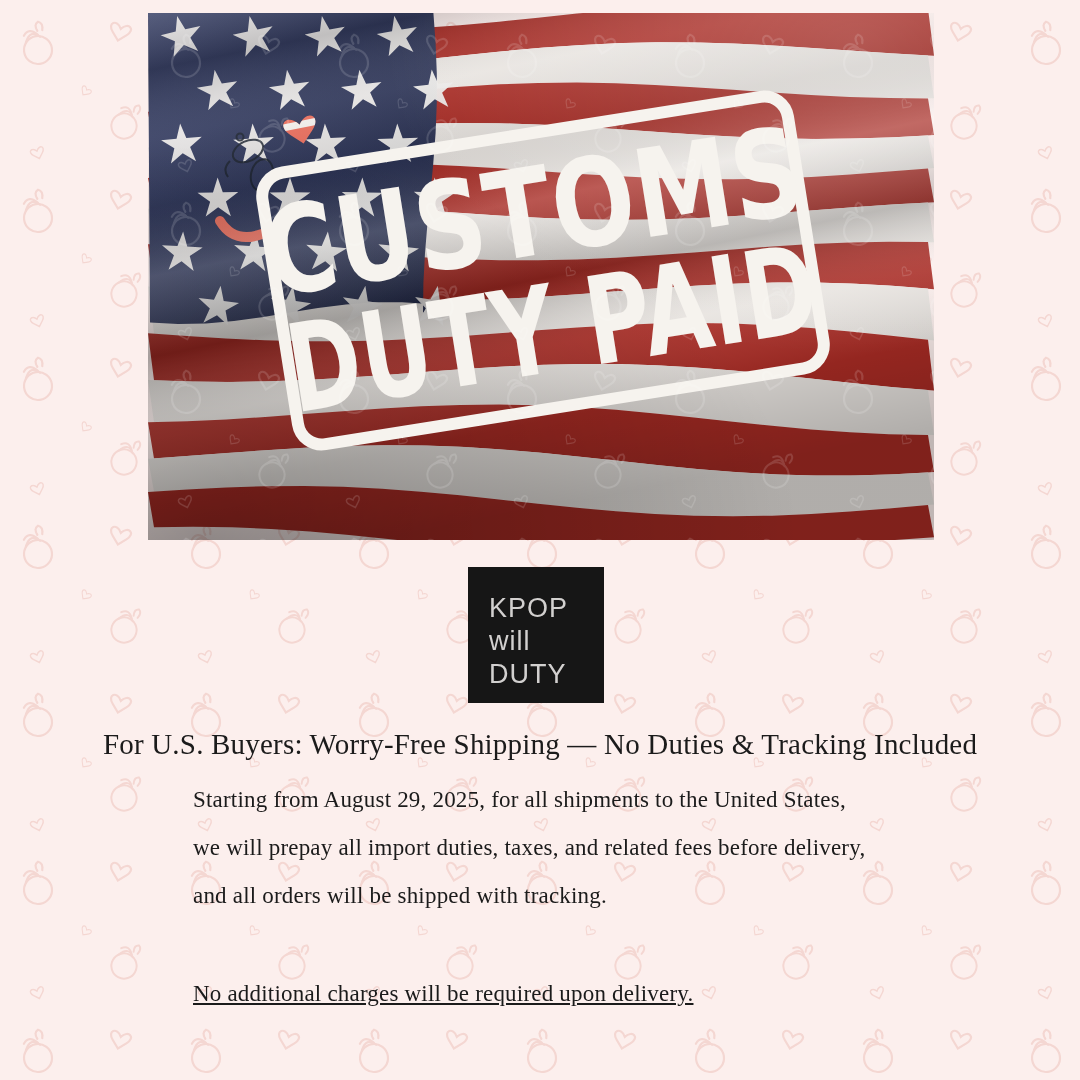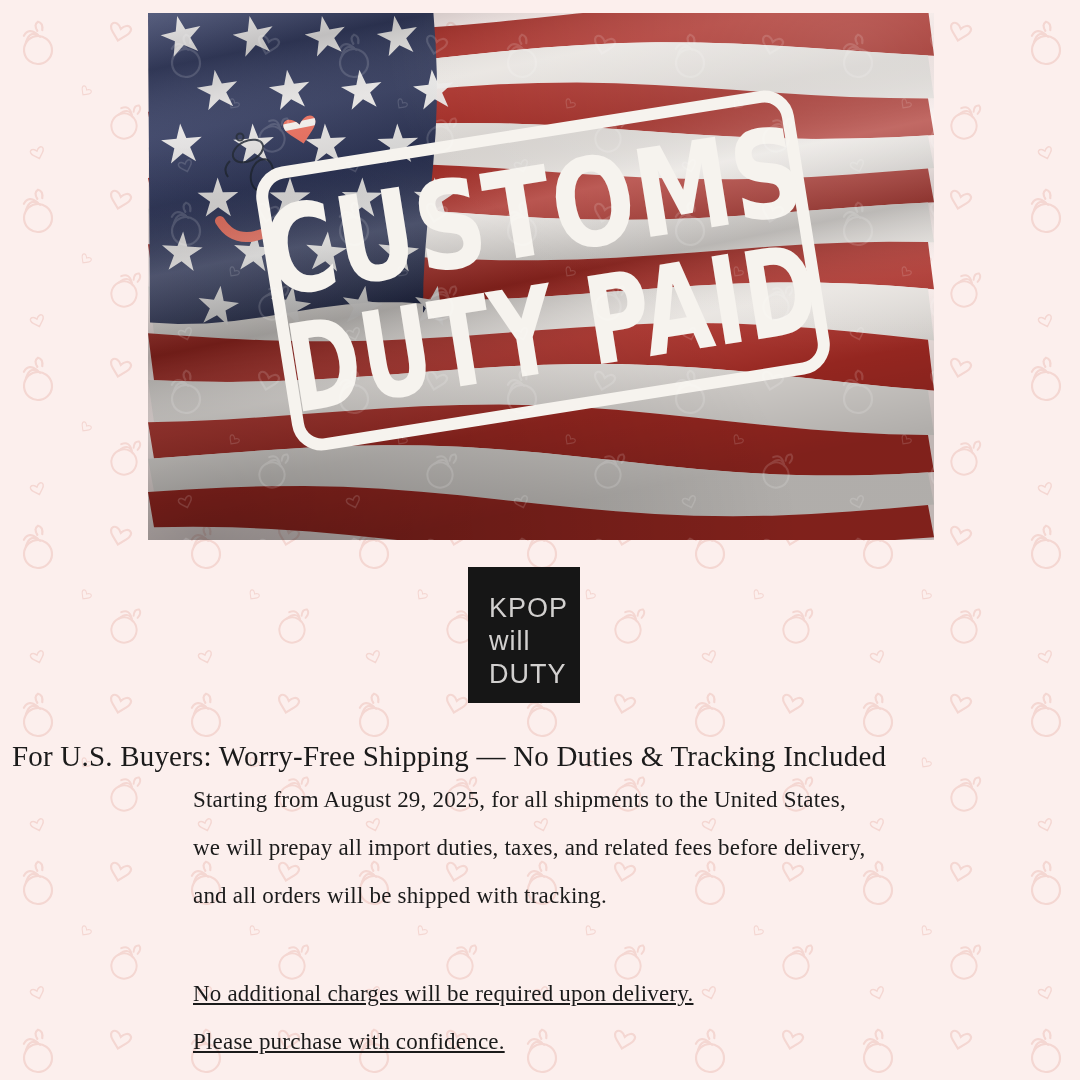--- a/index.html
+++ b/index.html
@@ -29,32 +29,33 @@
   .stamp-line{
     font-family:"DejaVu Sans","Liberation Sans",sans-serif;
     font-weight:bold;
     font-size:122px; line-height:118px;
     color:var(--stamp,#f6f3ee);
     white-space:nowrap; letter-spacing:1px;
   }
   .stamp-line.l1{transform:scaleX(.80);}
   .stamp-line.l2{transform:scaleX(.72);}
   .logo{
-    position:absolute; left:468px; top:567px; width:112px; height:136px;
+    position:absolute; left:468px; top:567px; width:136px; height:136px;
     background:var(--logo-bg,#161616); z-index:2;
   }
   .logo-inner{
     padding:25px 0 0 21px;
     font-family:"Liberation Sans","DejaVu Sans",sans-serif;
     font-weight:300;
     font-size:27px; line-height:33px; letter-spacing:1px;
     color:var(--logo-text,#d2d0cf);
   }
   .headline{
-    position:absolute; left:0; right:0; top:722px; margin:12px;
+    position:absolute; left:0; right:0; top:722px; margin:0;
+    text-align:center;
     font-size:29px; line-height:44px; font-weight:400;
     letter-spacing:.2px; z-index:2;
   }
   .para{position:absolute; left:178px; z-index:2;margin-left:15px;}
   .para .bline{font-size:23px; line-height:48px; letter-spacing:.2px; white-space:nowrap;}
   .para.p1{top:776px;}
   .para.p2{top:970px;text-decoration:underline;}
 </style>
 </head>
 <body>
@@ -210,16 +211,15 @@
   <h1 class="headline">For U.S. Buyers: Worry-Free Shipping — No Duties &amp; Tracking Included</h1>
 
   <div class="para p1">
     <div class="bline">Starting from August 29, 2025, for all shipments to the United States,</div>
     <div class="bline">we will prepay all import duties, taxes, and related fees before delivery,</div>
     <div class="bline">and all orders will be shipped with tracking.</div>
   </div>
 
   <div class="para p2">
     <div class="bline">No additional charges will be required upon delivery.</div>
-    <div class="bline">Please purchase with confidence.</div>
   </div>
 
 </div>
 
 </body></html>

